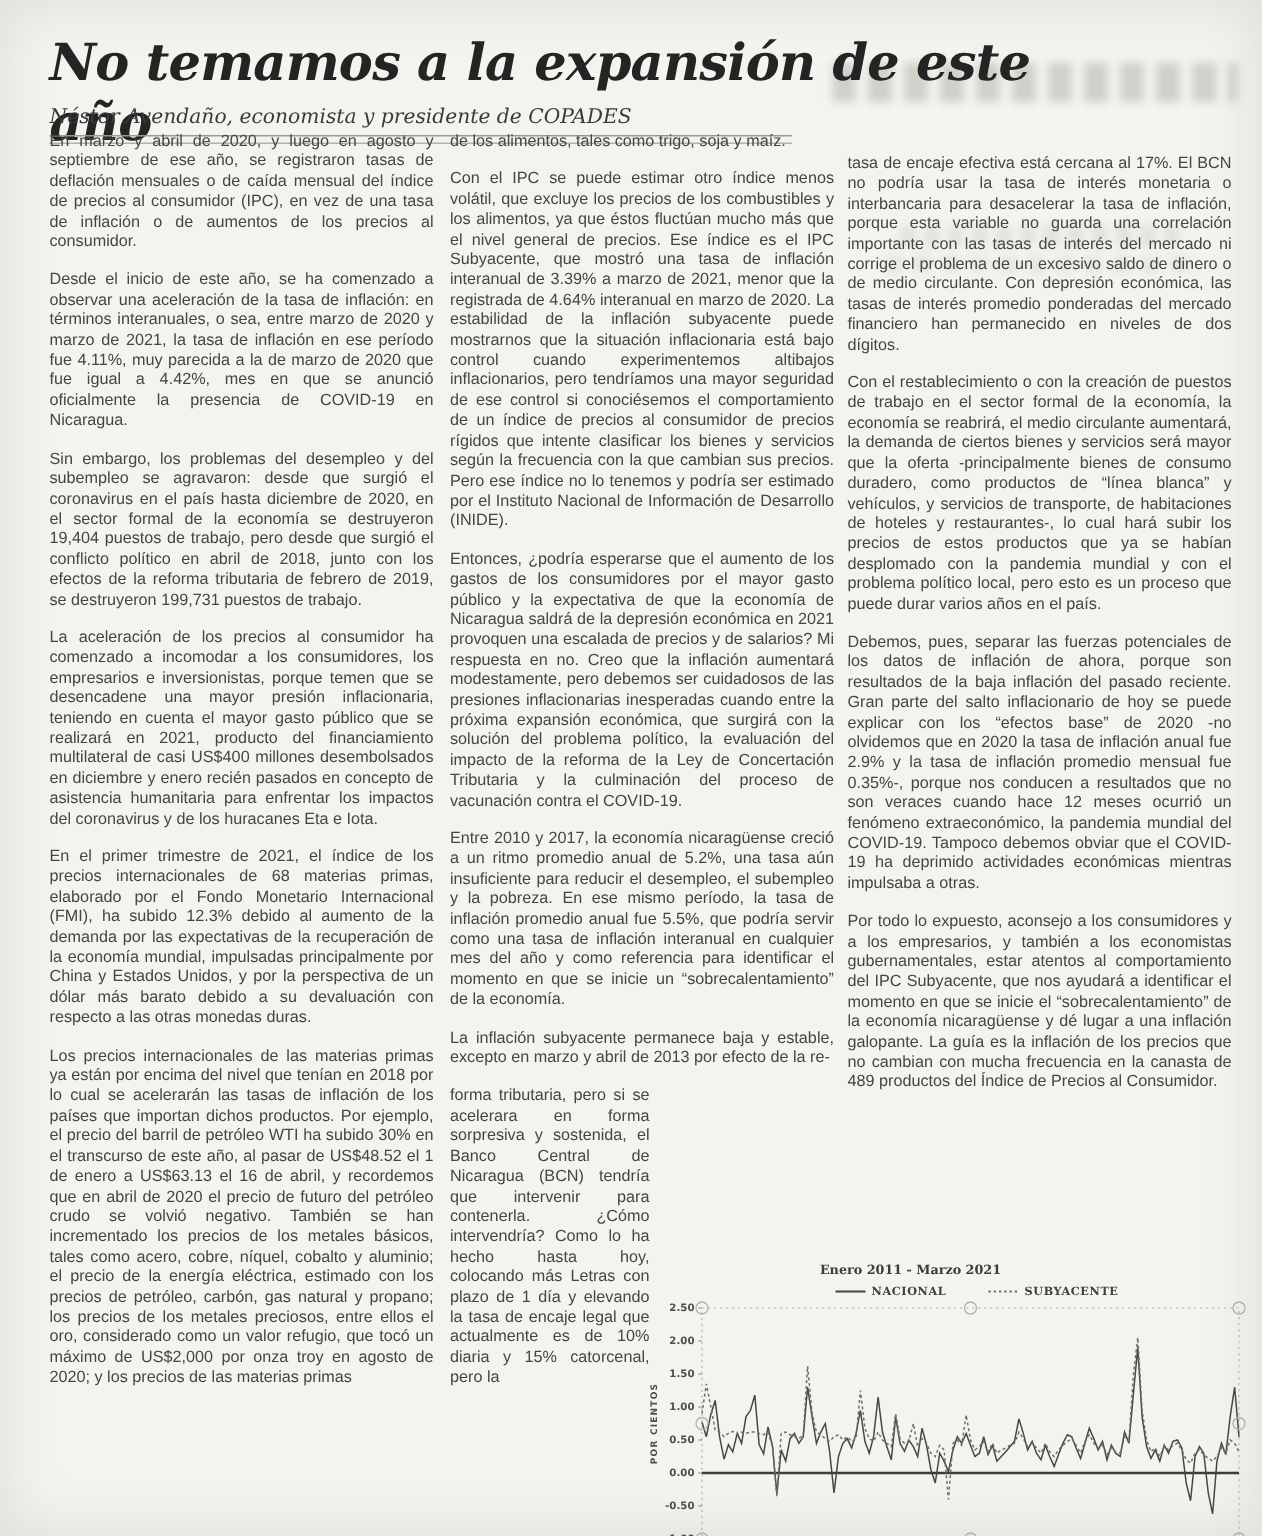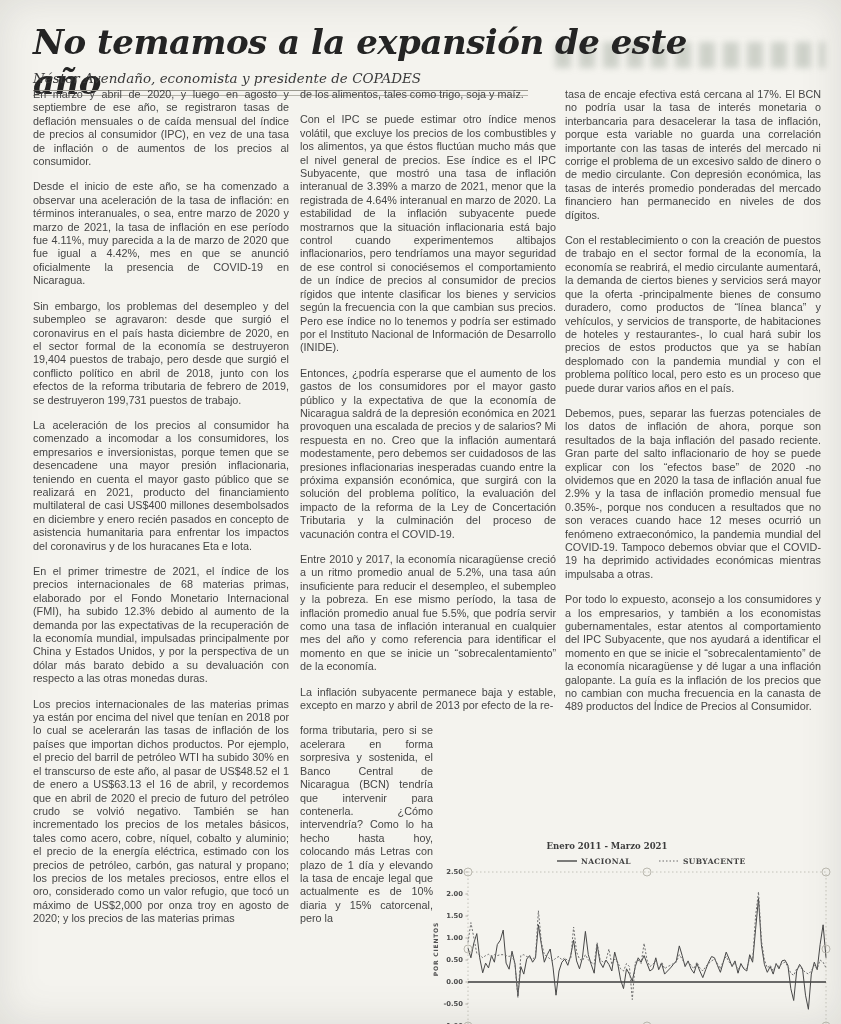--- a/index.html
+++ b/index.html
@@ -19,21 +19,21 @@
      font-size:34px;letter-spacing:-.5px;color:#242424;}
   .byline{position:absolute;left:33px;top:70px;font-family:"DejaVu Serif",serif;
      font-style:italic;font-size:13.5px;color:#3a3a3a;}
   .byline-rule{position:absolute;left:33px;top:90px;width:495px;height:4px;
      border-top:1px solid #9b998f;border-bottom:1px solid #b5b3a9;}
   .col{position:absolute;top:88px;color:#454545;font-size:10.8px;line-height:13.4px;
      text-align:justify;}
   .col p{margin:0 0 12px 0;}
   .col1{left:33px;width:256px;}
   .col2{left:300px;width:256px;}
-  .col3{left:565px;width:256px;}
+  .col3{left:565px;width:256px;margin-top:15px;}
   .narrow-block{width:133px;}
   .chart-box{position:absolute;left:430px;top:838px;width:406px;height:232px;}
   .ct{font-family:"DejaVu Serif",serif;font-weight:700;font-size:8.5px;fill:#3c3c3c;}
   .cl{font-family:"DejaVu Serif",serif;font-weight:700;font-size:7.5px;fill:#414141;letter-spacing:.4px;}
   .cy{font-family:"DejaVu Sans",sans-serif;font-size:6.8px;fill:#4e4e4e;font-weight:700;}
   .cx{font-family:"DejaVu Sans",sans-serif;font-size:4.6px;fill:#555;}
   .cy2{font-family:"DejaVu Sans",sans-serif;font-size:6px;fill:#4e4e4e;font-weight:700;letter-spacing:.8px;}
 </style>
 </head>
 <body>

